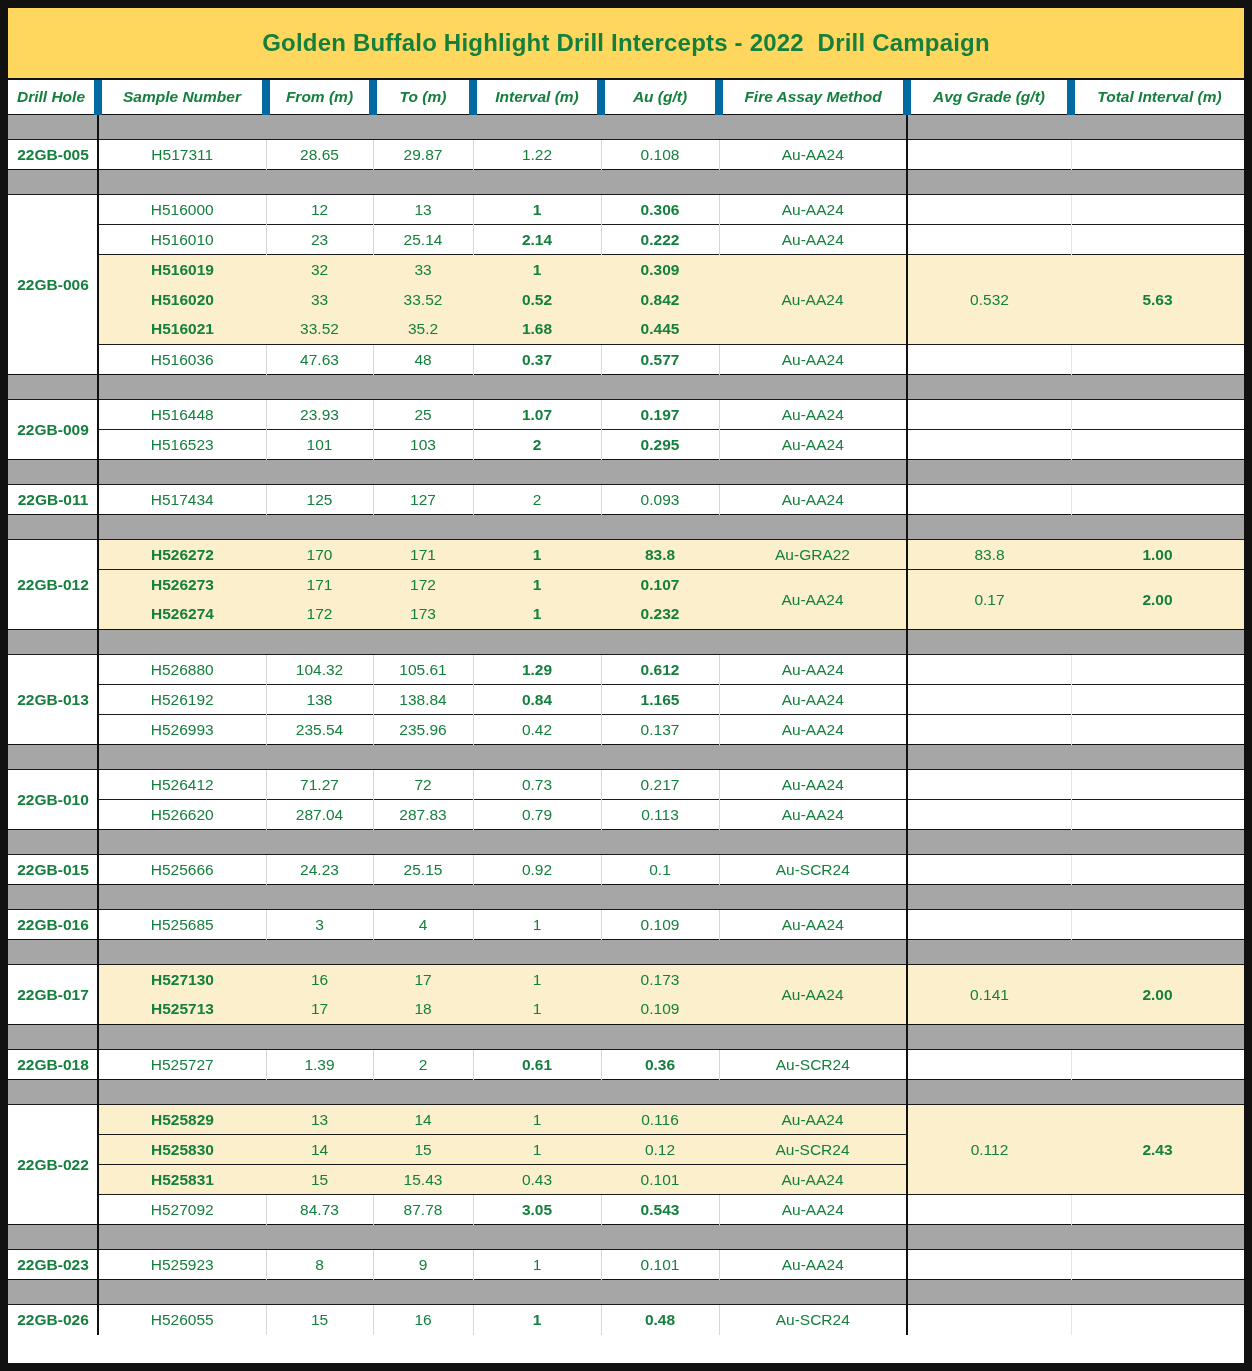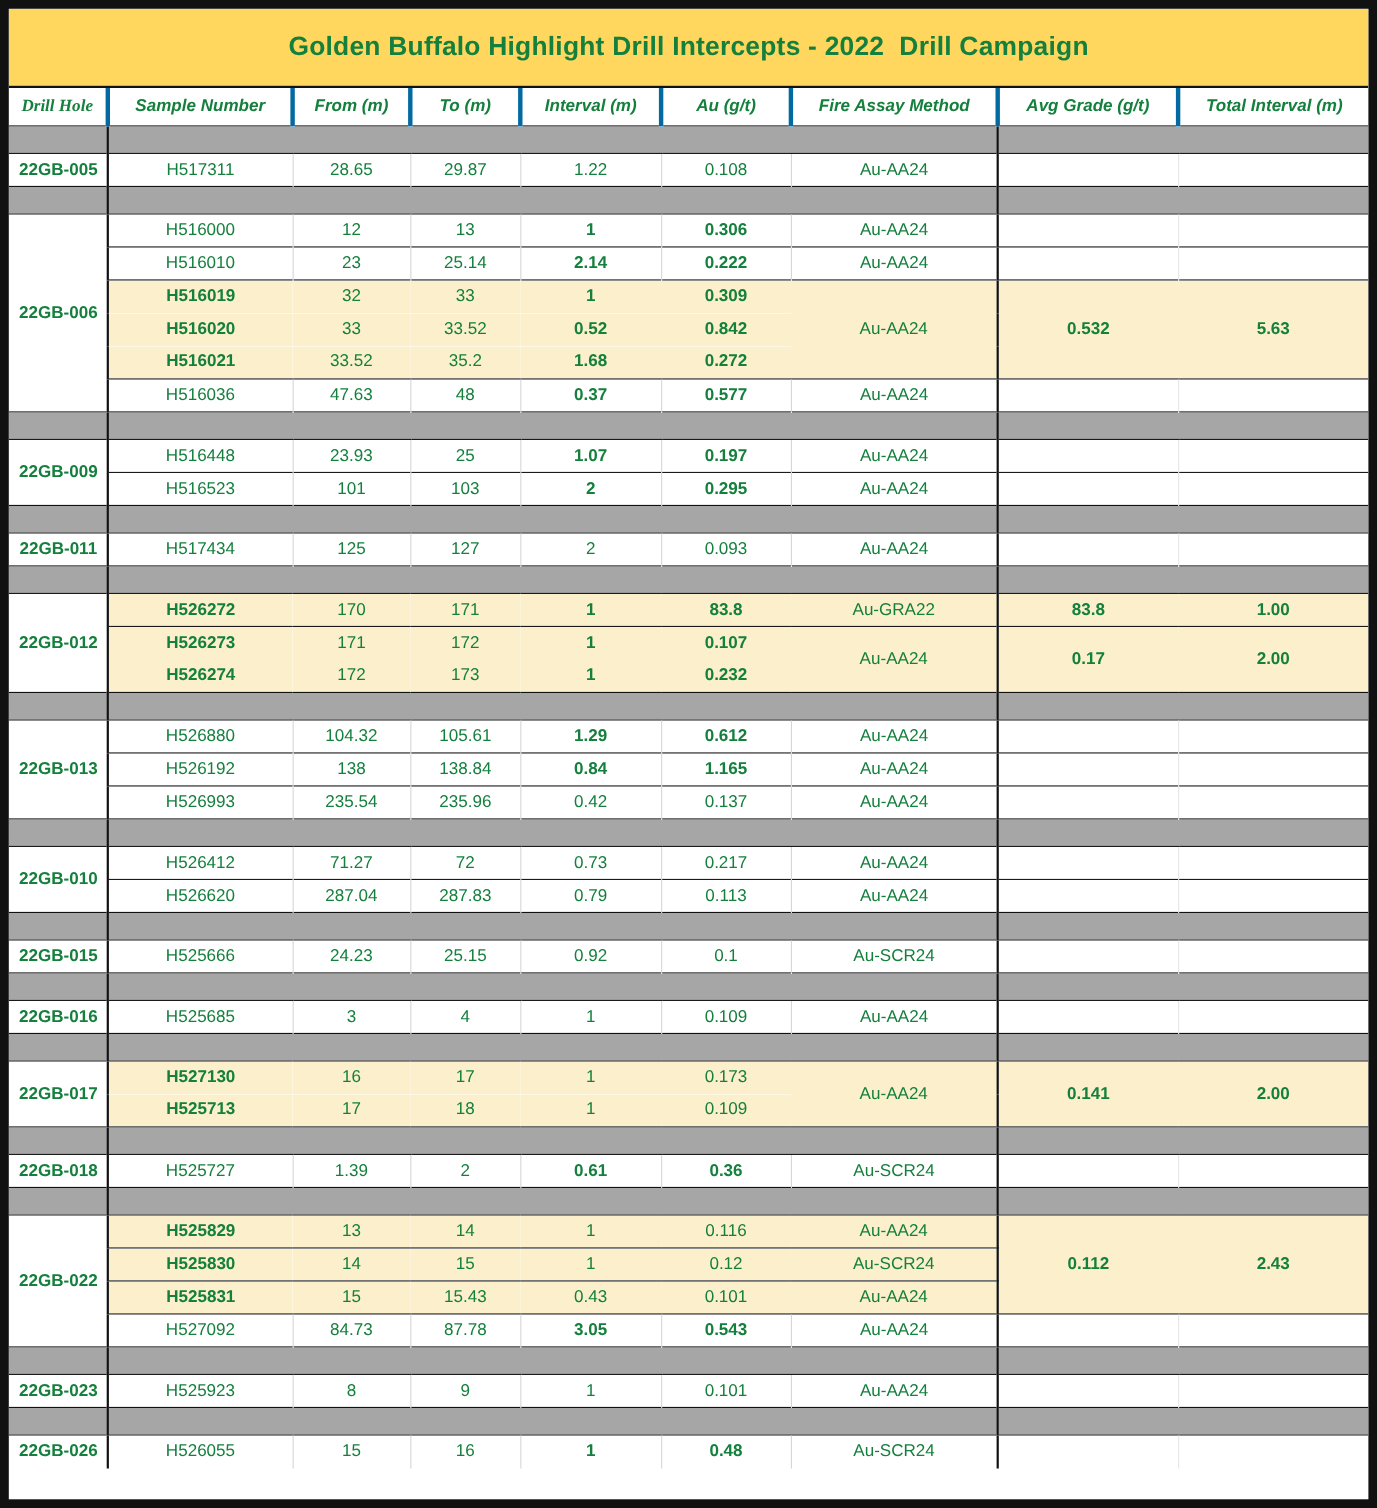--- a/index.html
+++ b/index.html
@@ -13,32 +13,32 @@
     display:flex;align-items:center;justify-content:center;
     font-size:24px;font-weight:700;white-space:pre-wrap;letter-spacing:.2px;
   }
   table{border-collapse:collapse;table-layout:fixed;width:1236px;}
   th,td{
     padding:0 2px;font-size:15.5px;text-align:center;vertical-align:middle;
     overflow:hidden;white-space:nowrap;
   }
   tr.header th{
     height:34px;background:#fff;font-weight:700;font-style:italic;
-    border-left:4px solid #0369a1;border-bottom:1px solid #111;
+    border-left:8px solid #0369a1;border-bottom:1px solid #111;
   }
-  tr.header th:first-child{border-left:0;font-family:Liberation Serif, serif;}
+  tr.header th:first-child{border-left:0;}
   tr.sep td{height:24px;background:#A6A6A6;border-top:1px solid #111;}
   tr.sep td.sep-mid,tr.sep td.sep-right{border-left:2px solid #111;}
   tr.data{height:30px;}
   tr.data td{border-top:1px solid #1a1a1a;border-left:1px solid #d6d6d6;background:#fff;}
   tr.data td.drill{
     font-weight:700;text-align:center;padding-left:3px;border-left:0;background:#fff;
   }
   tr.data td.sample{border-left:2px solid #111;}
-  tr.data td.avg{border-left:2px solid #111;font-weight:700;}
+  tr.data td.avg{border-left:2px solid #111;font-weight:400;}
   tr.data td.total{font-weight:700;border-left:1px solid #e6e6e6;}
   tr.data td.b{font-weight:700;}
   tr.data td.hl{background:#FBF0CB;border-left:0;}
   tr.data td.hl.sample{border-left:2px solid #111;font-weight:bold;}
   tr.data td.hl.avg{border-left:2px solid #111;}
   tr.no-top td{border-top:0 !important;}
 </style>
 </head>
 <body>
 
@@ -127,21 +127,21 @@
           <td class="from hl">33</td>
           <td class="to hl">33.52</td>
           <td class="interval hl b">0.52</td>
           <td class="au hl b">0.842</td>
         </tr>
         <tr class="data no-top">
           <td class="sample hl">H516021</td>
           <td class="from hl">33.52</td>
           <td class="to hl">35.2</td>
           <td class="interval hl b">1.68</td>
-          <td class="au hl b">0.272</td>
+          <td class="au hl b">0.445</td>
         </tr>
         <tr class="data">
           <td class="sample">H516036</td>
           <td class="from">47.63</td>
           <td class="to">48</td>
           <td class="interval b">0.37</td>
           <td class="au b">0.577</td>
           <td class="fire">Au-AA24</td>
           <td class="avg"></td>
           <td class="total"></td>

